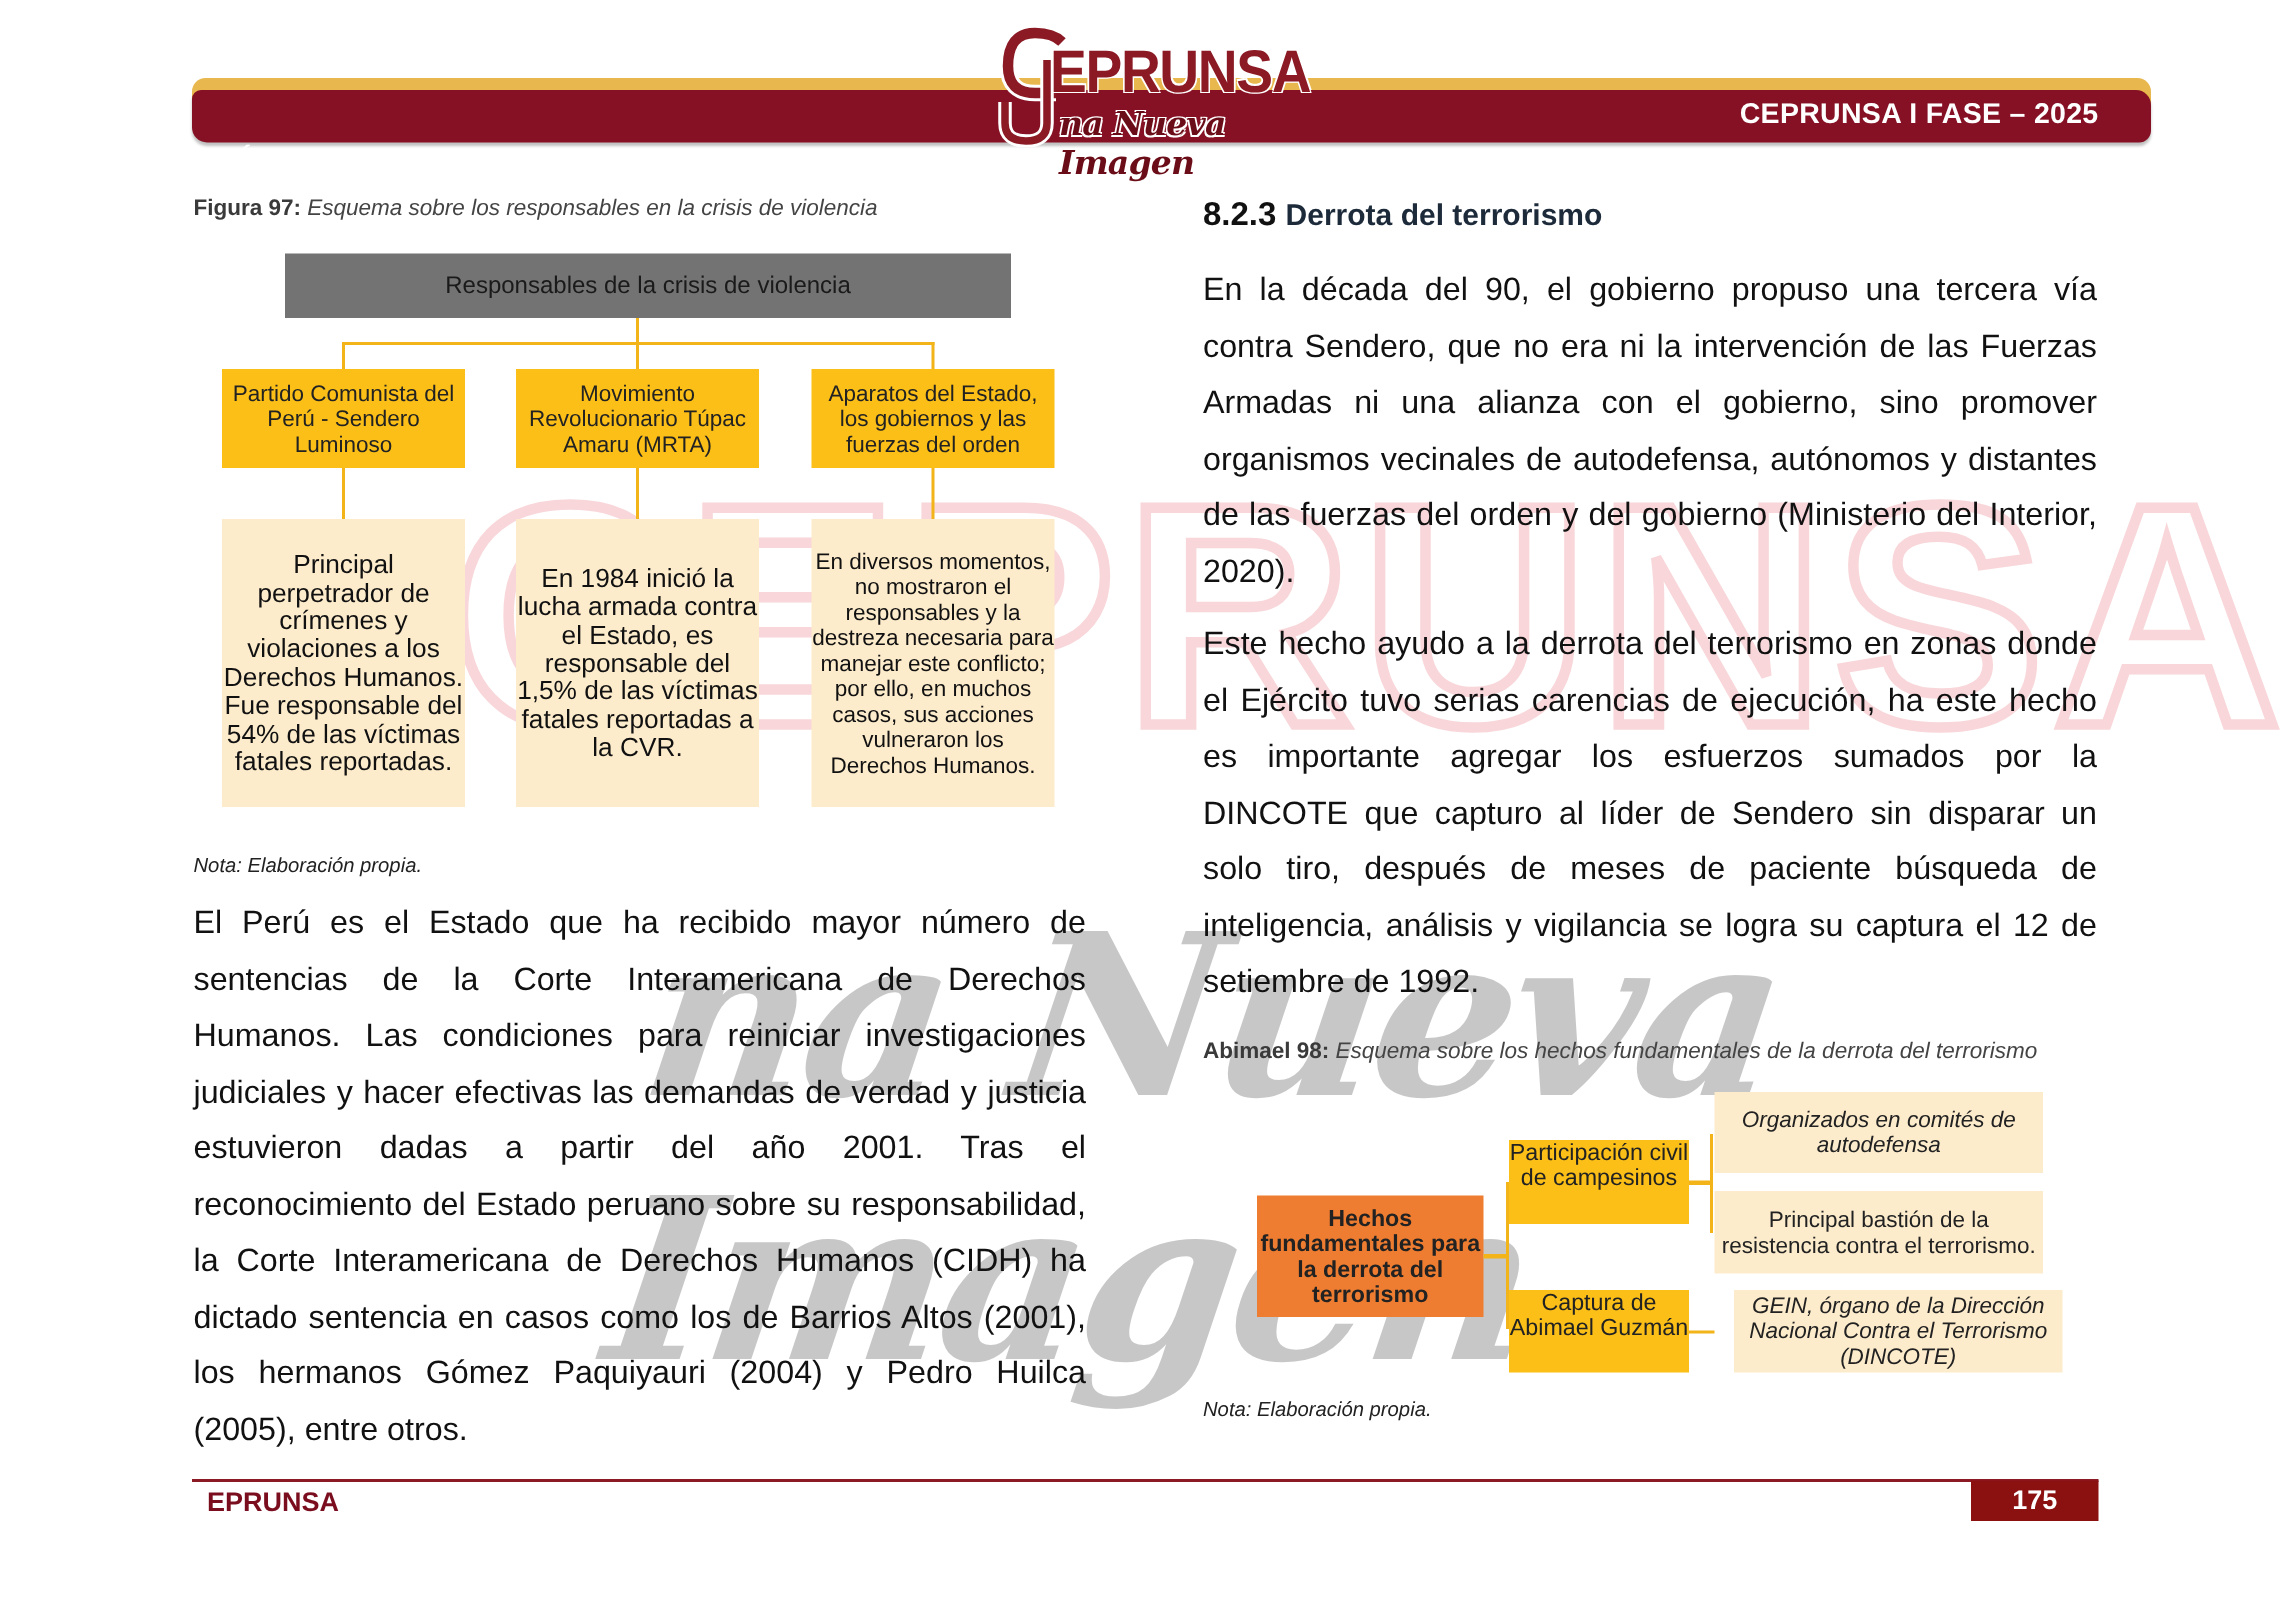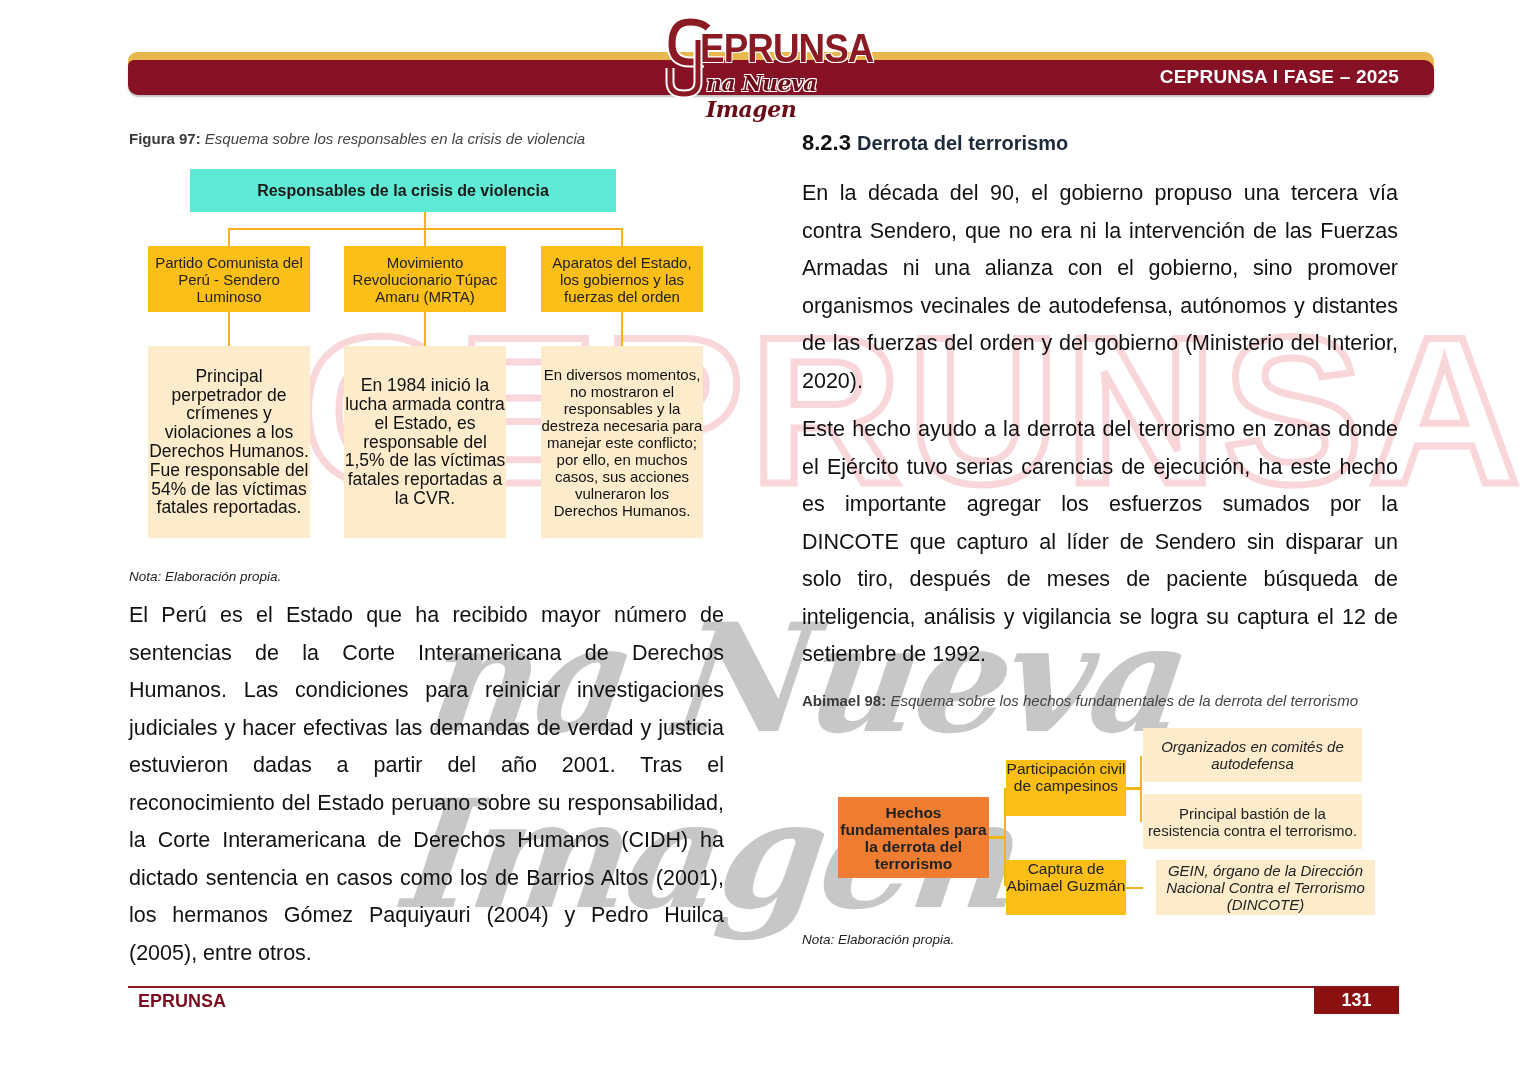--- a/index.html
+++ b/index.html
@@ -28,22 +28,22 @@
   .wm-sub { left:420px; top:590px; font-size:150px; font-weight:bold; font-style:italic; color:rgba(80,80,80,0.32);
             font-family:"DejaVu Serif", serif; letter-spacing:-4px; transform:skewX(-8deg); }
 
   
   .caption { font-size:15px; color:#333; }
   .caption b { color:#3a3a3a; font-weight:bold; }
   .caption i { color:#444; }
   .note { font-size:13.5px; font-style:italic; color:#222; }
 
   
-  .f97-title { left:190px; top:169px; width:426px; height:43px; background:#5eead4; display:flex; align-items:center; justify-content:center;
-               font-weight:bold; font-size:16px; color:#1a1a1a; }
+  .f97-title { left:190px; top:169px; width:484px; height:43px; background:#737373; display:flex; align-items:center; justify-content:center;
+               font-weight:normal; font-size:16px; color:#1a1a1a; }
   .line { background:#f2b418; }
   .f97-box { top:246px; width:162px; height:66px; background:#fbbf18; display:flex; align-items:center; justify-content:center;
              text-align:center; font-size:15px; line-height:17px; color:#222; }
   .f97-desc { top:346px; width:162px; height:192px; background:#fdeccc; display:flex; align-items:center; justify-content:center;
               text-align:center; color:#111; }
 
   
   .para { font-size:21.5px; line-height:37.5px; text-align:justify; color:#111; }
 
   .section-h { left:802px; top:130px; font-size:22px; font-weight:bold; color:#111; }
@@ -165,14 +165,14 @@
 </div>
 <div class="abs f98-leaf" style="top:860px; height:55px; font-style:italic;margin-left:13px;">
   <span>GEIN, órgano de la Dirección Nacional Contra el Terrorismo (DINCOTE)</span>
 </div>
 
 <div class="abs note" style="left:802px; top:932px;">Nota: Elaboración propia.</div>
 
 <div class="abs ftr-line"></div>
 <div class="abs ftr-left">EPRUNSA</div>
 <div class="abs ftr-page">
-  <span>131</span>
+  <span>175</span>
 </div>
 
 </body></html>

